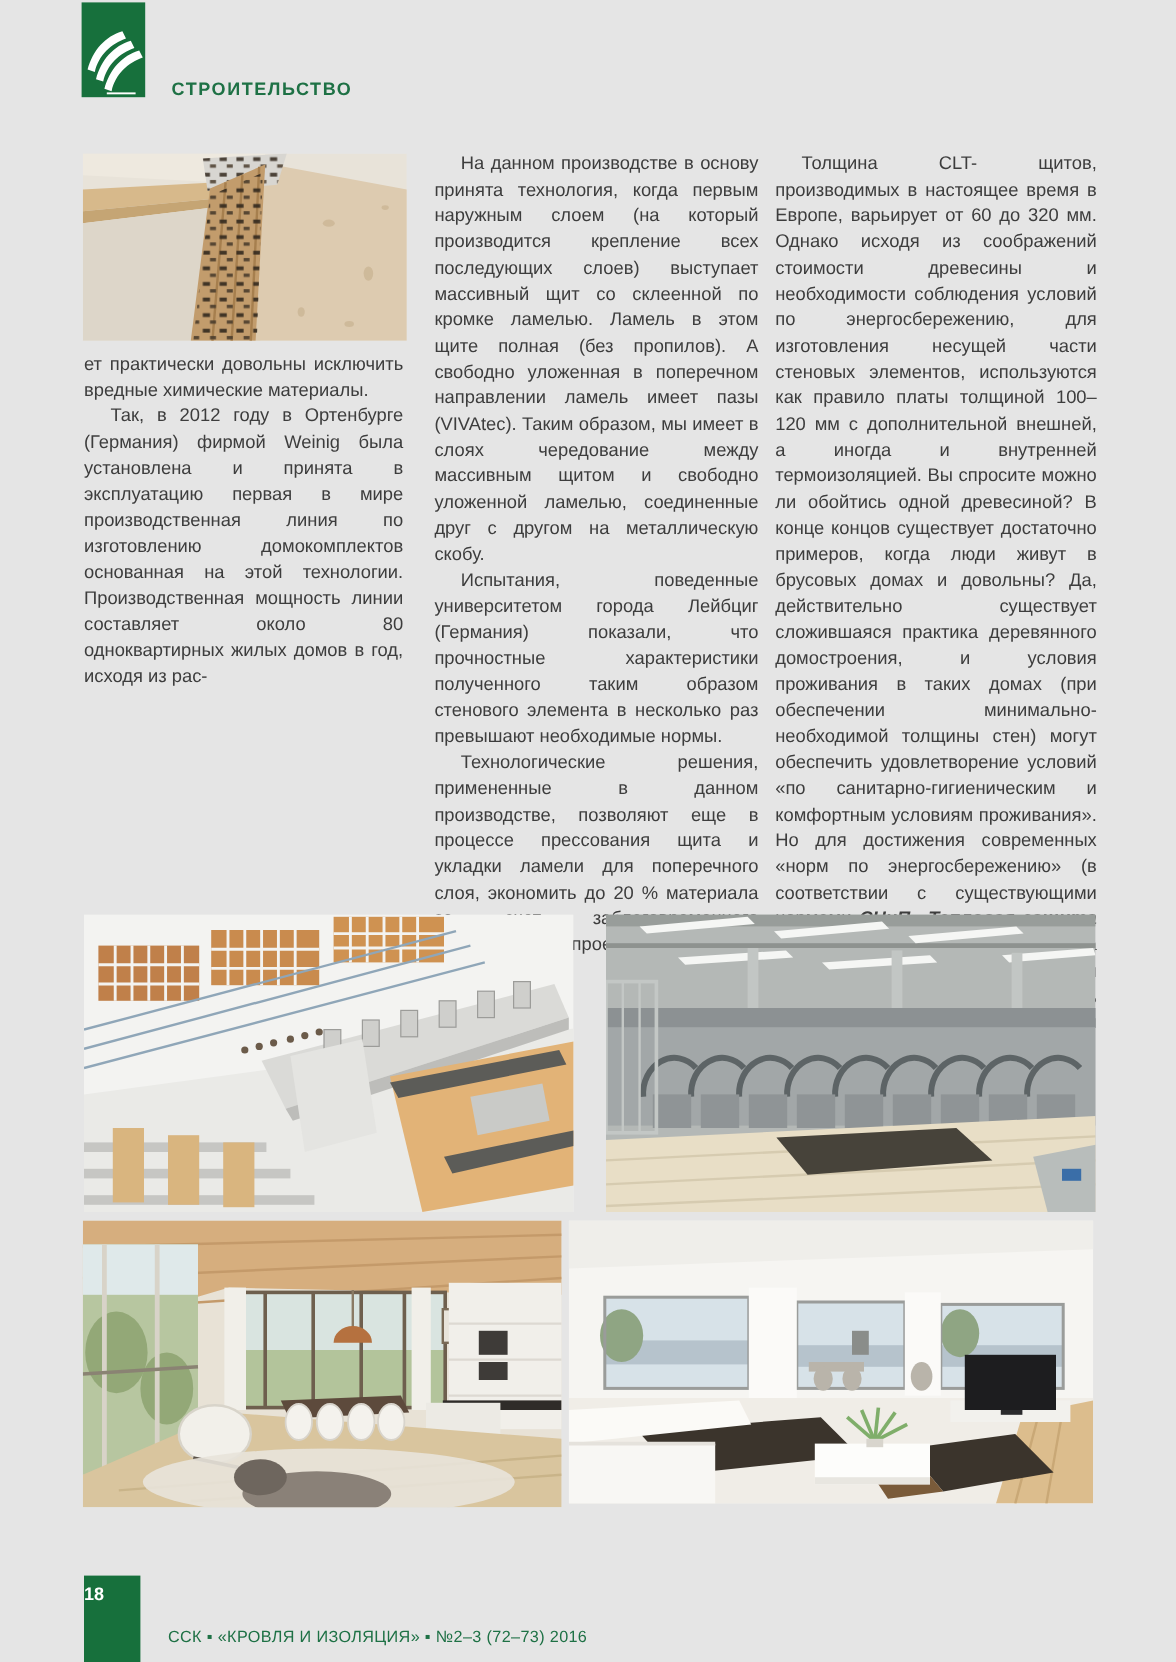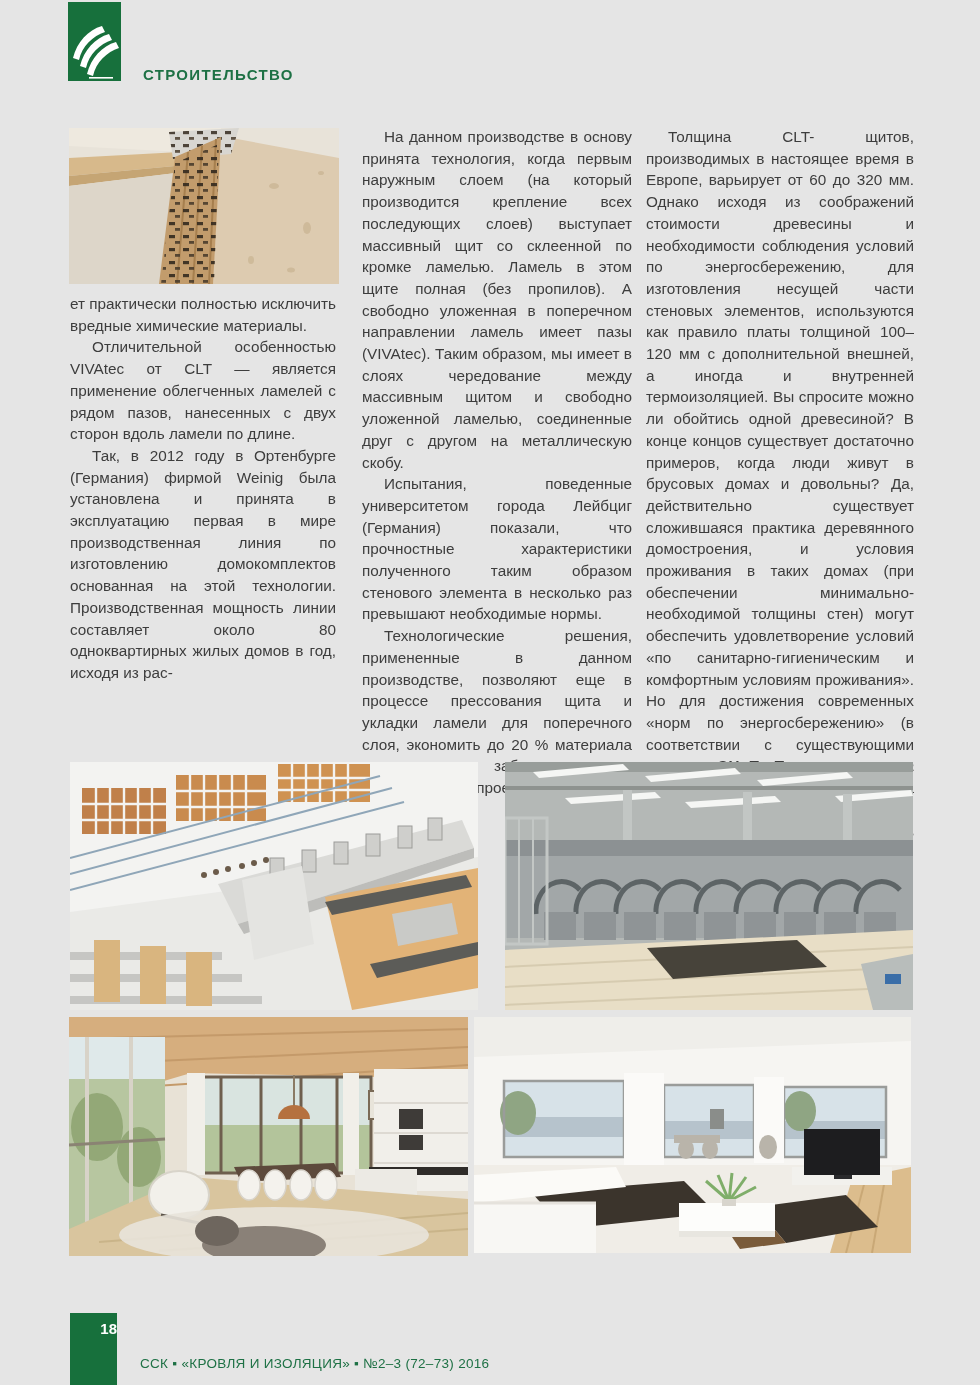--- a/index.html
+++ b/index.html
@@ -24,21 +24,21 @@
   figure{margin:0;position:absolute;}
   figure svg{display:block;width:100%;height:100%;}
   .photo1{left:69px;top:128px;width:270px;height:156px;}
   .photo2{left:70px;top:762px;width:408px;height:248px;}
   .photo3{left:505px;top:762px;width:408px;height:248px;}
   .photo4{left:69px;top:1017px;width:399px;height:239px;}
   .photo5{left:474px;top:1017px;width:437px;height:236px;}
   
   .pagenum-box{position:absolute;left:70px;top:1313px;width:47px;height:72px;
         background:#17703c;color:#ffffff;font-size:15px;font-weight:700;
-        text-align:right;padding-top:7px;box-sizing:border-box;}
+        text-align:left;padding-top:7px;box-sizing:border-box;}
   .journal-line{position:absolute;left:140px;top:1328px;color:#1e7145;
         font-size:13.5px;letter-spacing:0.3px;margin-top:28px;}
 </style>
 </head>
 <body>
 
 <div class="page">
 
   <div class="logo">
     <svg viewBox="0 0 53 79">
@@ -80,22 +80,21 @@
       <g stroke="#a67f4e" stroke-width="2">
         <line x1="119" y1="24" x2="108" y2="156"></line>
         <line x1="133" y1="18" x2="124" y2="156"></line>
         <line x1="147" y1="11" x2="140" y2="156"></line>
       </g>
       <polygon points="106,35 150,16 145,156 92,156" fill="url(#slots)" opacity="0.9"></polygon>
     </svg>
   </figure>
 
   <div class="col col1">
-    <p>ет практически полностью исключить вредные химические материалы.</p>
-    <p class="ind">Отличительной особенностью VIVAtec от CLT — является применение облегченных ламелей с рядом пазов, нанесенных с двух сторон вдоль ламели по длине.</p>
+    <p>ет практически довольны исключить вредные химические материалы.</p>
     <p class="ind">Так, в 2012 году в Ортенбурге (Германия) фирмой Weinig была установлена и принята в эксплуатацию первая в мире производственная линия по изготовлению домокомплектов основанная на этой технологии. Производственная мощность линии составляет около 80 одноквартирных жилых домов в год, исходя из рас-</p>
   </div>
 
   <div class="col col2">
     <p class="ind">На данном производстве в основу принята технология, когда первым наружным слоем (на который производится крепление всех последующих слоев) выступает массивный щит со склеенной по кромке ламелью. Ламель в этом щите полная (без пропилов). А свободно уложенная в поперечном направлении ламель имеет пазы (VIVAtec). Таким образом, мы имеет в слоях чередование между массивным щитом и свободно уложенной ламелью, соединенные друг с другом на металлическую скобу.</p>
     <p class="ind">Испытания, поведенные университетом города Лейбциг (Германия) показали, что прочностные характеристики полученного таким образом стенового элемента в несколько раз превышают необходимые нормы.</p>
     <p class="ind">Технологические решения, примененные в данном производстве, позволяют еще в процессе прессования щита и укладки ламели для поперечного слоя, экономить до 20 % материала за счет заблаговременного выкладывания проемов для окон и дверей.</p>
   </div>
 
   <div class="col col3">

